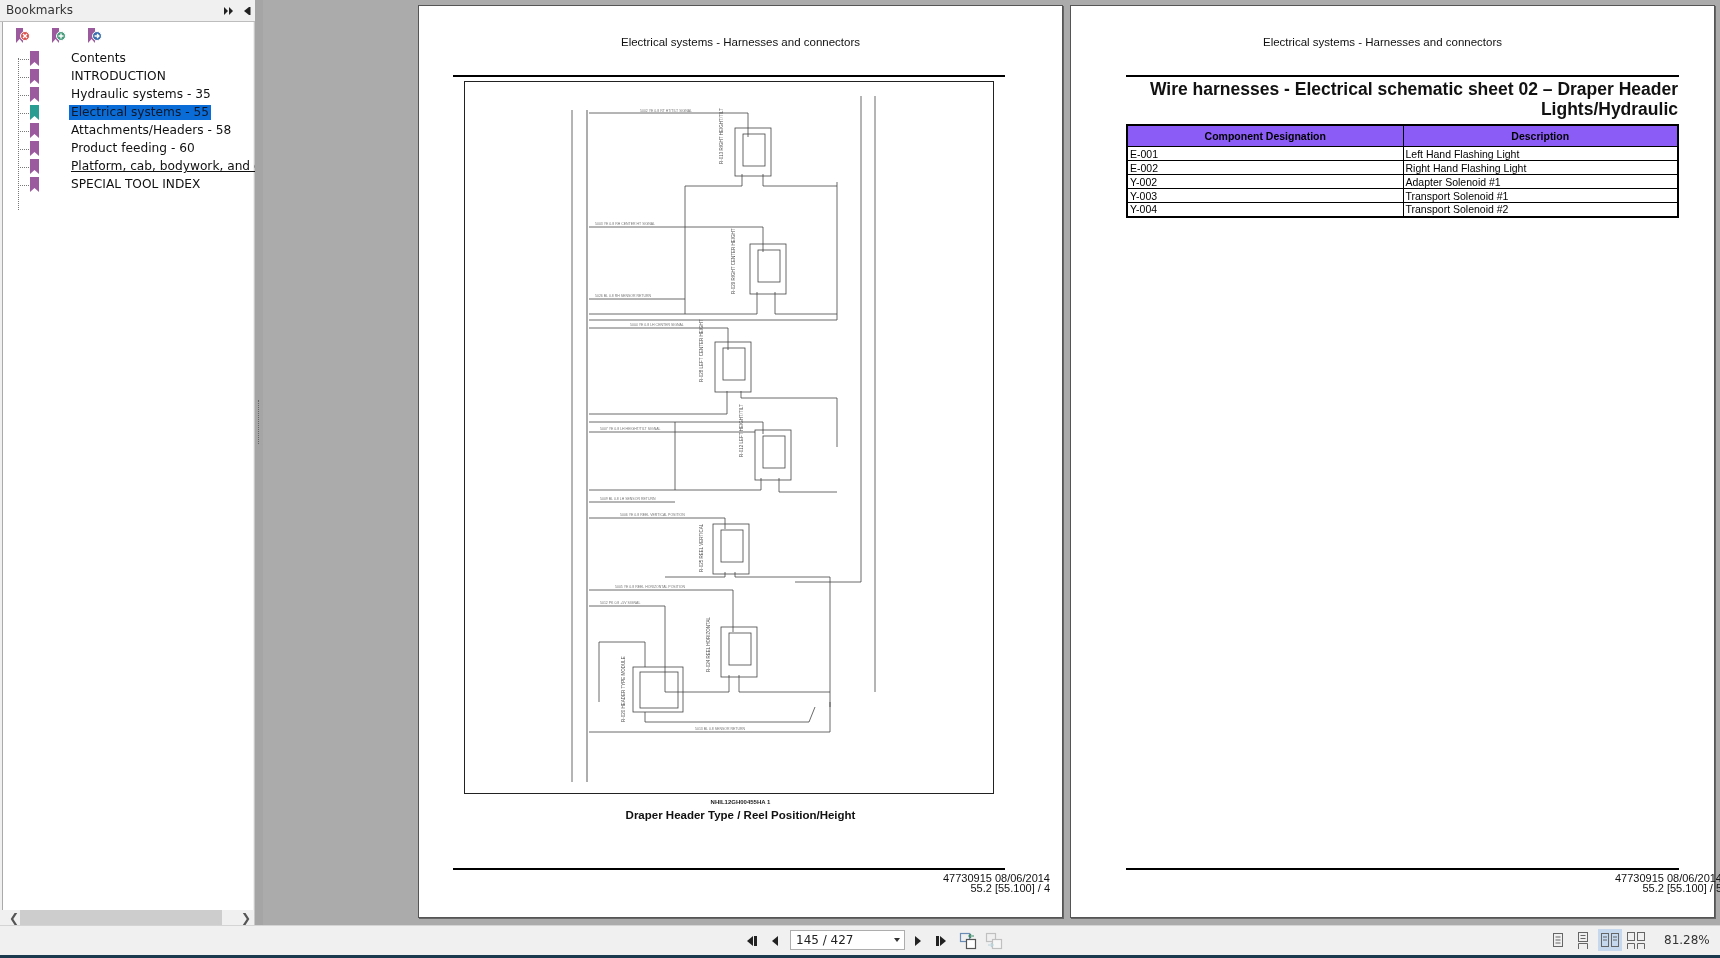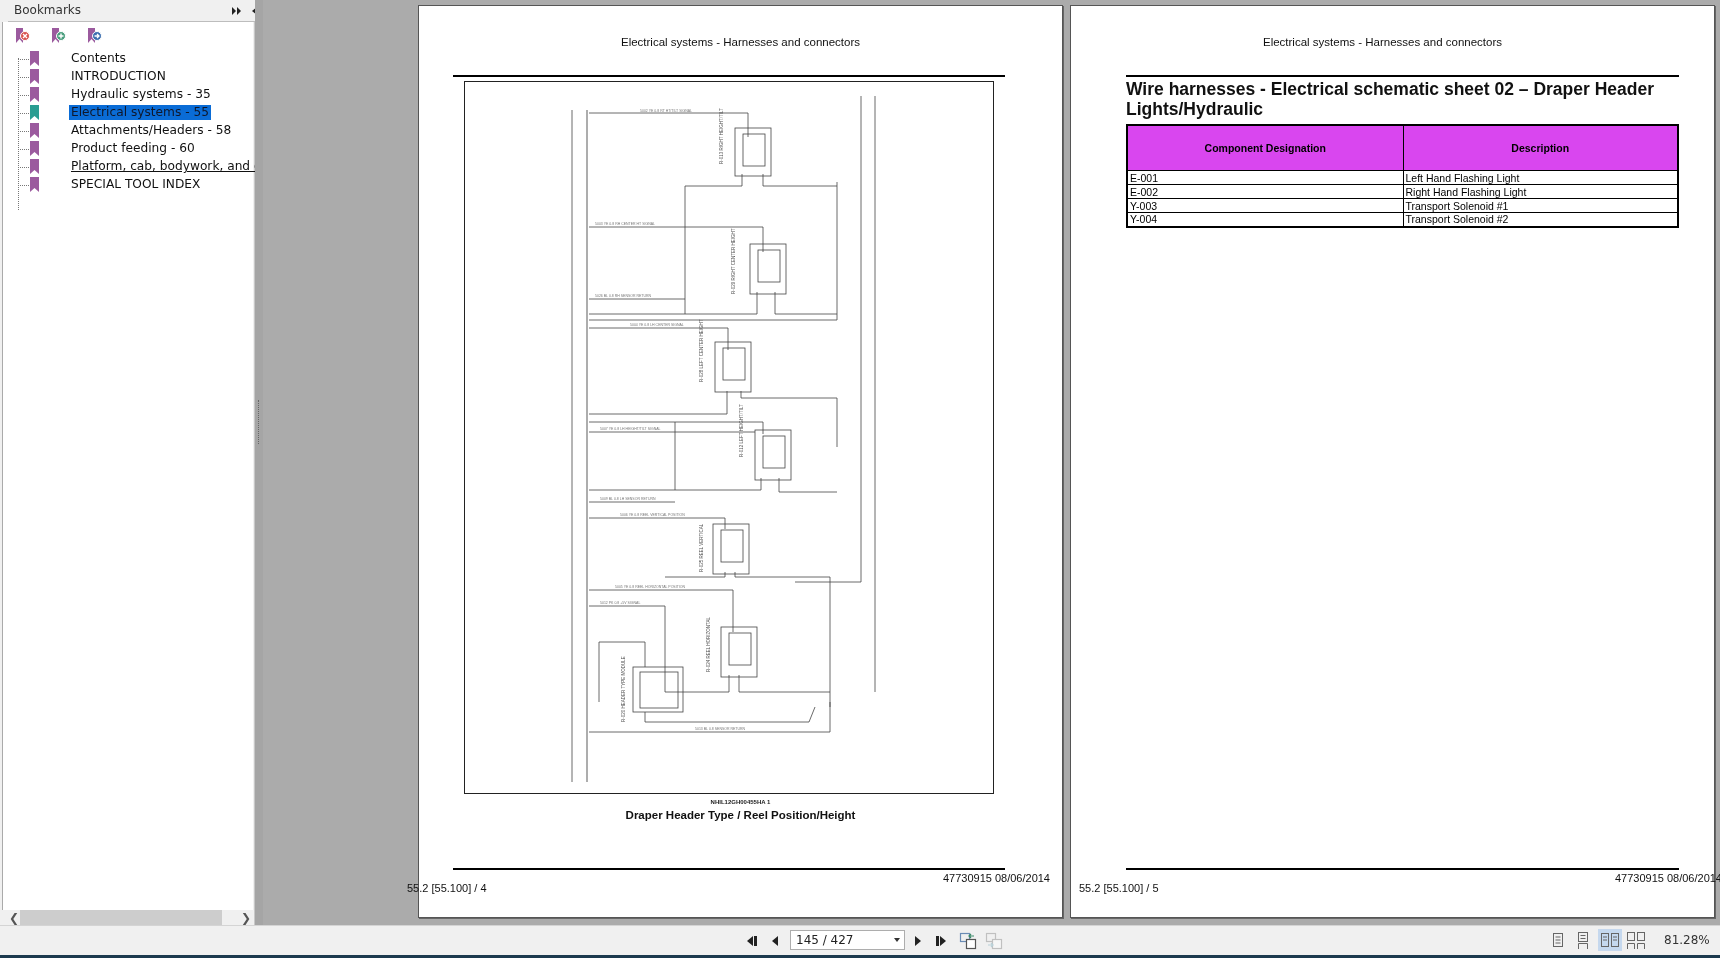--- a/index.html
+++ b/index.html
@@ -1,21 +1,21 @@
 <!DOCTYPE html>
 <html><head>
 <meta charset="utf-8">
 <style>
   * { box-sizing: border-box; margin: 0; padding: 0; }
   html, body { width: 1720px; height: 958px; overflow: hidden; background: #ababab; font-family: "Liberation Sans", sans-serif; }
   #app { position: relative; width: 1720px; height: 958px; }
 
   
   #sidebar { position: absolute; left: 0; top: 0; width: 255px; height: 925px; background: #f0f0f0; border-right: 1px solid #c8c8c8; }
-  #sb-header { position: absolute; left: 8px; top: 0; width: 255px; height: 22px; background: #f0f0f0; border-bottom: 1px solid #bdbdbd; }
+  #sb-header { position: absolute; left: 0; top: 0; width: 255px; height: 22px; background: #f0f0f0; border-bottom: 1px solid #bdbdbd; }
   #sb-title { position: absolute; left: 6px; top: 3px; font-family: "DejaVu Sans", sans-serif; font-size: 12px; color: #333; }
   .sb-hbtn { position: absolute; top: 4px; width: 14px; height: 14px; cursor: pointer; }
   #sb-body { position: absolute; left: 2px; top: 22px; width: 251px; height: 888px; background: #fff; border-left: 1px solid #aaa; }
   #sb-tools { position: absolute; left: 10px; top: 4px; height: 22px; display: flex; gap: 14px; }
   .bm-tool { width: 22px; height: 20px; position: relative; cursor: pointer; }
   #bm-tree { position: absolute; left: 0; top: 28px; width: 251px; }
   .bm-item { position: relative; height: 18px; display: flex; align-items: center; white-space: nowrap; cursor: pointer; }
   .bm-dots-h { position: absolute; left: 15px; top: 9px; width: 13px; border-top: 1px dotted #777; }
   .bm-icon { position: absolute; left: 27px; top: 1px; width: 9px; height: 15px; }
   .bm-label { position: absolute; left: 43px; top: 1px; font-family: "DejaVu Sans", sans-serif; font-size: 12.2px; color: #111; padding: 0 2px; line-height: 15px; margin-left: 23px; }
@@ -31,29 +31,29 @@
 
   
   #viewer { position: absolute; left: 263px; top: 0; width: 1457px; height: 925px; background: #ababab; }
   .page { position: absolute; top: 5px; width: 645px; height: 913px; background: #fff; border: 1px solid #555; box-shadow: 1px 1px 0 #666; }
   #page-left { left: 155px; }
   #page-right { left: 807px; }
   .pg-header { position: absolute; left: 0; width: 100%; top: 30px; text-align: center; font-size: 11.5px; color: #111; }
   .pg-rule-top { position: absolute; top: 69px; height: 2px; background: #000; }
   .pg-rule-bot { position: absolute; top: 862px; height: 2px; background: #000; }
   .pg-foot1 { position: absolute; top: 866px; width: 100%; text-align: right; font-size: 11px; color: #111; }
-  .pg-foot2 { position: absolute; top: 876px; width: 100%; text-align: left; font-size: 11px; color: #111; }
+  .pg-foot2 { position: absolute; top: 876px; width: 100%; text-align: right; font-size: 11px; color: #111; }
 
   #schem-frame { position: absolute; left: 45px; top: 75px; width: 530px; height: 713px; border: 1px solid #222; }
   #fig-code { position: absolute; top: 793px; left: 0; width: 100%; text-align: center; font-size: 6px; font-weight: bold; color: #222; }
   #fig-caption { position: absolute; top: 803px; left: 0; width: 100%; text-align: center; font-size: 11.5px; font-weight: bold; color: #111; }
 
-  #rp-title { position: absolute; left: 55px; top: 73px; width: 552px; font-size: 17.5px; font-weight: bold; line-height: 20px; color: #111; }
+  #rp-title { position: absolute; left: 55px; top: 73px; width: 552px; font-size: 17.5px; font-weight: bold; line-height: 20px; color: #111; text-align: right; }
   #rp-table { position: absolute; left: 55px; top: 118px; width: 553px; border-collapse: collapse; border: 2px solid #000; font-size: 10.5px; }
-  #rp-table th { background: #d946ef; font-weight: bold; text-align: center; border: 1.5px solid #000; height: 14px; padding: 16px 2px; line-height: 12px; }
+  #rp-table th { background: #8b5cf6; font-weight: bold; text-align: center; border: 1.5px solid #000; height: 14px; padding: 4px 2px; line-height: 12px; }
   #rp-table td { border: 1.5px solid #000; height: 14px; padding: 0 2px; line-height: 12px; }
   #rp-table col.c1 { width: 276px; }
 
   
   #toolbar { position: absolute; left: 0; top: 925px; width: 1720px; height: 30px; background: #f0f0f0; border-top: 1px solid #d4d4d4; }
   .tb-btn { position: absolute; top: 6px; height: 18px; display: flex; align-items: center; justify-content: center; cursor: pointer; }
   #page-combo { position: absolute; left: 790px; top: 4px; width: 115px; height: 20px; background: #fff; border: 1px solid #adadad; cursor: text; text-align: right; }
   #page-input { position: absolute; left: 5px; top: 2px; font-family: "DejaVu Sans", sans-serif; font-size: 12px; color: #222; }
   #page-drop { position: absolute; right: 4px; top: 7px; width: 0; height: 0; border-left: 3px solid transparent; border-right: 3px solid transparent; border-top: 4px solid #333; cursor: pointer; }
   #zoom-level { position: absolute; left: 1664px; top: 7px; font-family: "DejaVu Sans", sans-serif; font-size: 12px; color: #333; }
@@ -289,20 +289,24 @@
         <tbody>
           <tr>
             <td>E-001</td>
             <td>Left Hand Flashing Light</td>
           </tr>
           <tr>
             <td>E-002</td>
             <td>Right Hand Flashing Light</td>
           </tr>
           <tr>
+            <td>Y-002</td>
+            <td>Adapter Solenoid #1</td>
+          </tr>
+          <tr>
             <td>Y-003</td>
             <td>Transport Solenoid #1</td>
           </tr>
           <tr>
             <td>Y-004</td>
             <td>Transport Solenoid #2</td>
           </tr>
         </tbody>
       </table>
 

